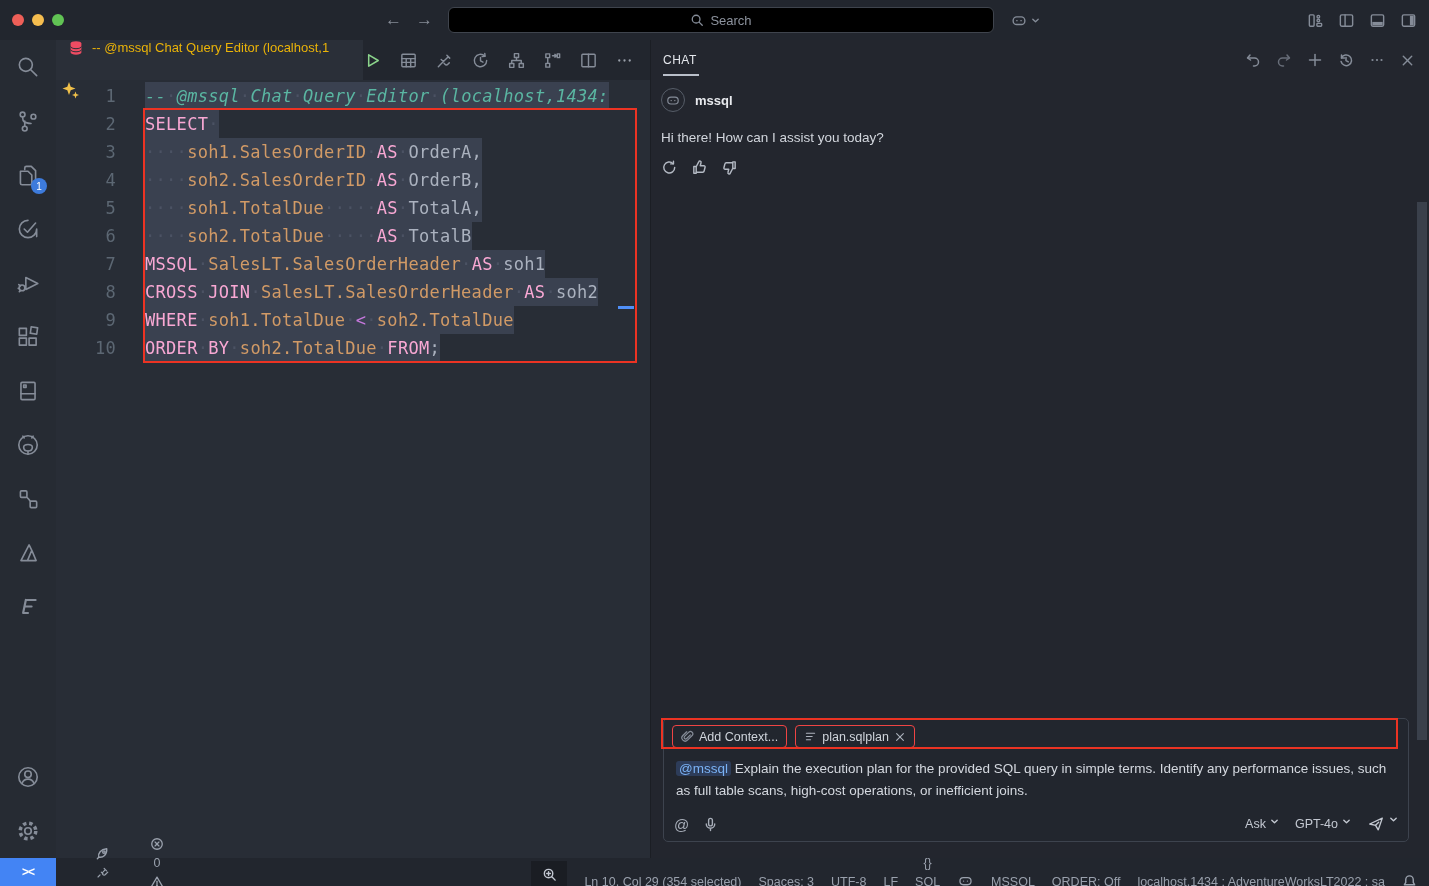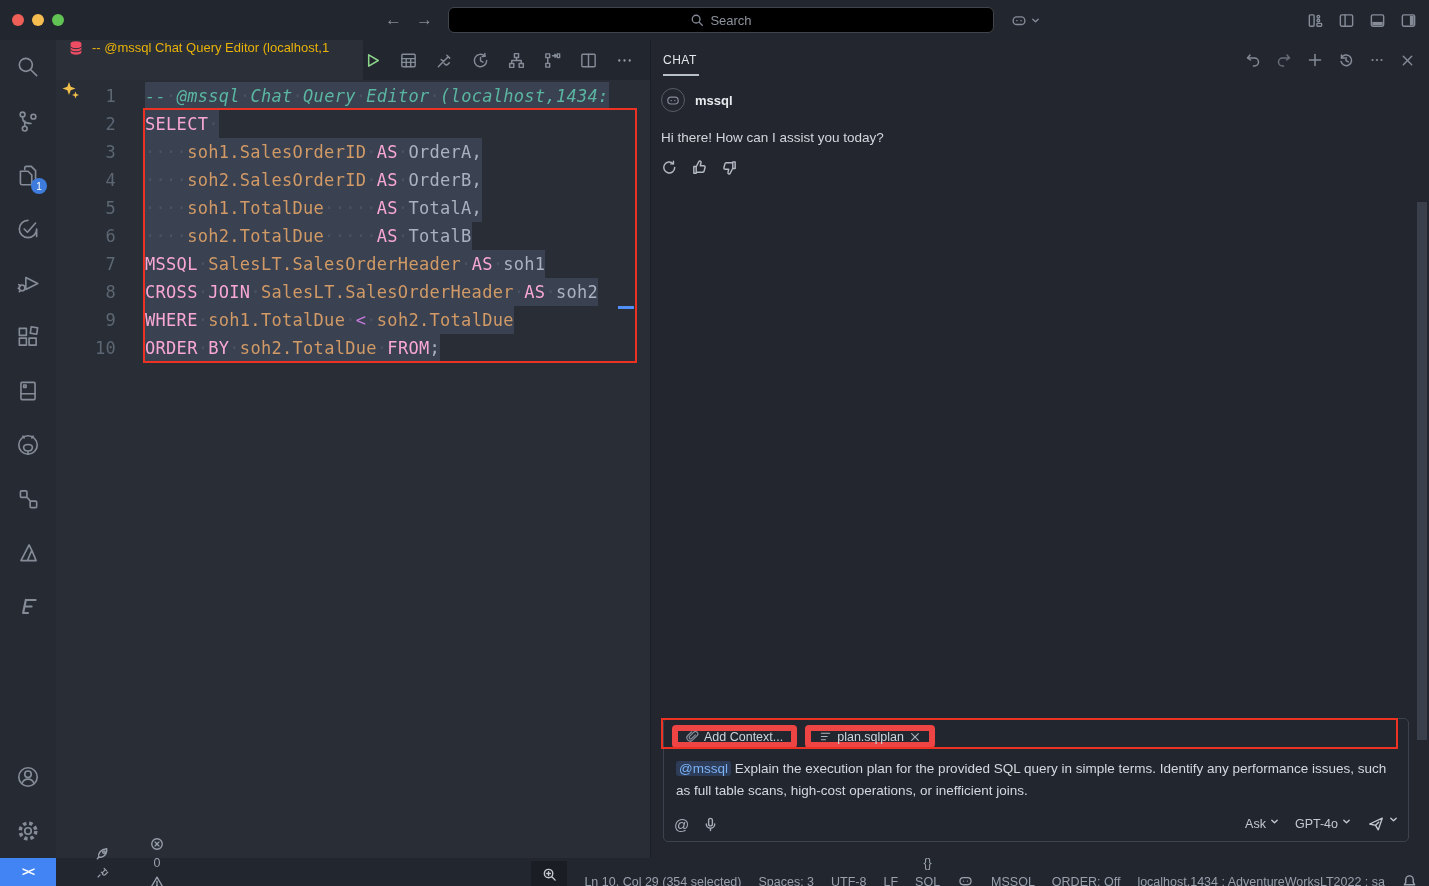--- a/index.html
+++ b/index.html
@@ -58,21 +58,21 @@
   .chat-msg { position:absolute; top:40px; left:0; right:0; }
   .msg-head { display:flex; align-items:center; gap:10px; padding:8px 0 0 10px; }
   .avatar { width:24px; height:24px; border-radius:50%; border:1px solid #565d68; display:flex; align-items:center; justify-content:center; }
   .agent-name { color:#e8eaee; font-size:13px; font-weight:bold; }
   .msg-text { padding:18px 0 0 10px; color:#d2d6dd; font-size:13.5px; }
   .msg-actions { display:flex; gap:13px; padding:14px 0 0 10px; }
   .chat-scrollbar { position:absolute; right:2px; top:162px; width:10px; height:538px; background:#3a404b; }
 
   .chat-input { position:absolute; left:12px; bottom:16px; width:746px; height:124px; background:#22262e; border:1px solid #3d434e; border-radius:5px; }
   .chips-row { display:flex; align-items:center; gap:8px; padding:6px 0 0 8px; }
-  .chip { height:23px; display:flex; align-items:center; gap:5px; border:6px solid #ef4444; border-radius:4px; padding:0 8px; color:#cfd4db; font-size:12.5px; white-space:nowrap; }
+  .chip { height:23px; display:flex; align-items:center; gap:5px; border:1px solid #ef4444; border-radius:4px; padding:0 8px; color:#cfd4db; font-size:12.5px; white-space:nowrap; }
   .chip .dim { color:#8b929e; }
   .input-text { padding:10px 12px 0 4px; margin-left:8px; color:#d4d8df; font-size:13.5px; line-height:22px; }
   .mention { background:rgba(86,140,245,.22); color:#7ab2f5; border-radius:3px; padding:0 3px; }
   .input-bottom { position:absolute; bottom:8px; left:10px; right:10px; display:flex; align-items:center; }
   .input-bottom .left { display:flex; gap:14px; align-items:center; color:#a7adb8; }
   .input-bottom .right { margin-left:auto; display:flex; gap:16px; align-items:center; color:#c3c8d1; font-size:12.5px; }
   .picker { display:flex; align-items:flex-start; gap:4px; }
 
   
   .statusbar { position:absolute; bottom:0; left:0; right:0; height:28px; background:#22262e; display:flex; align-items:center; color:#9aa1ad; font-size:12.5px; }

